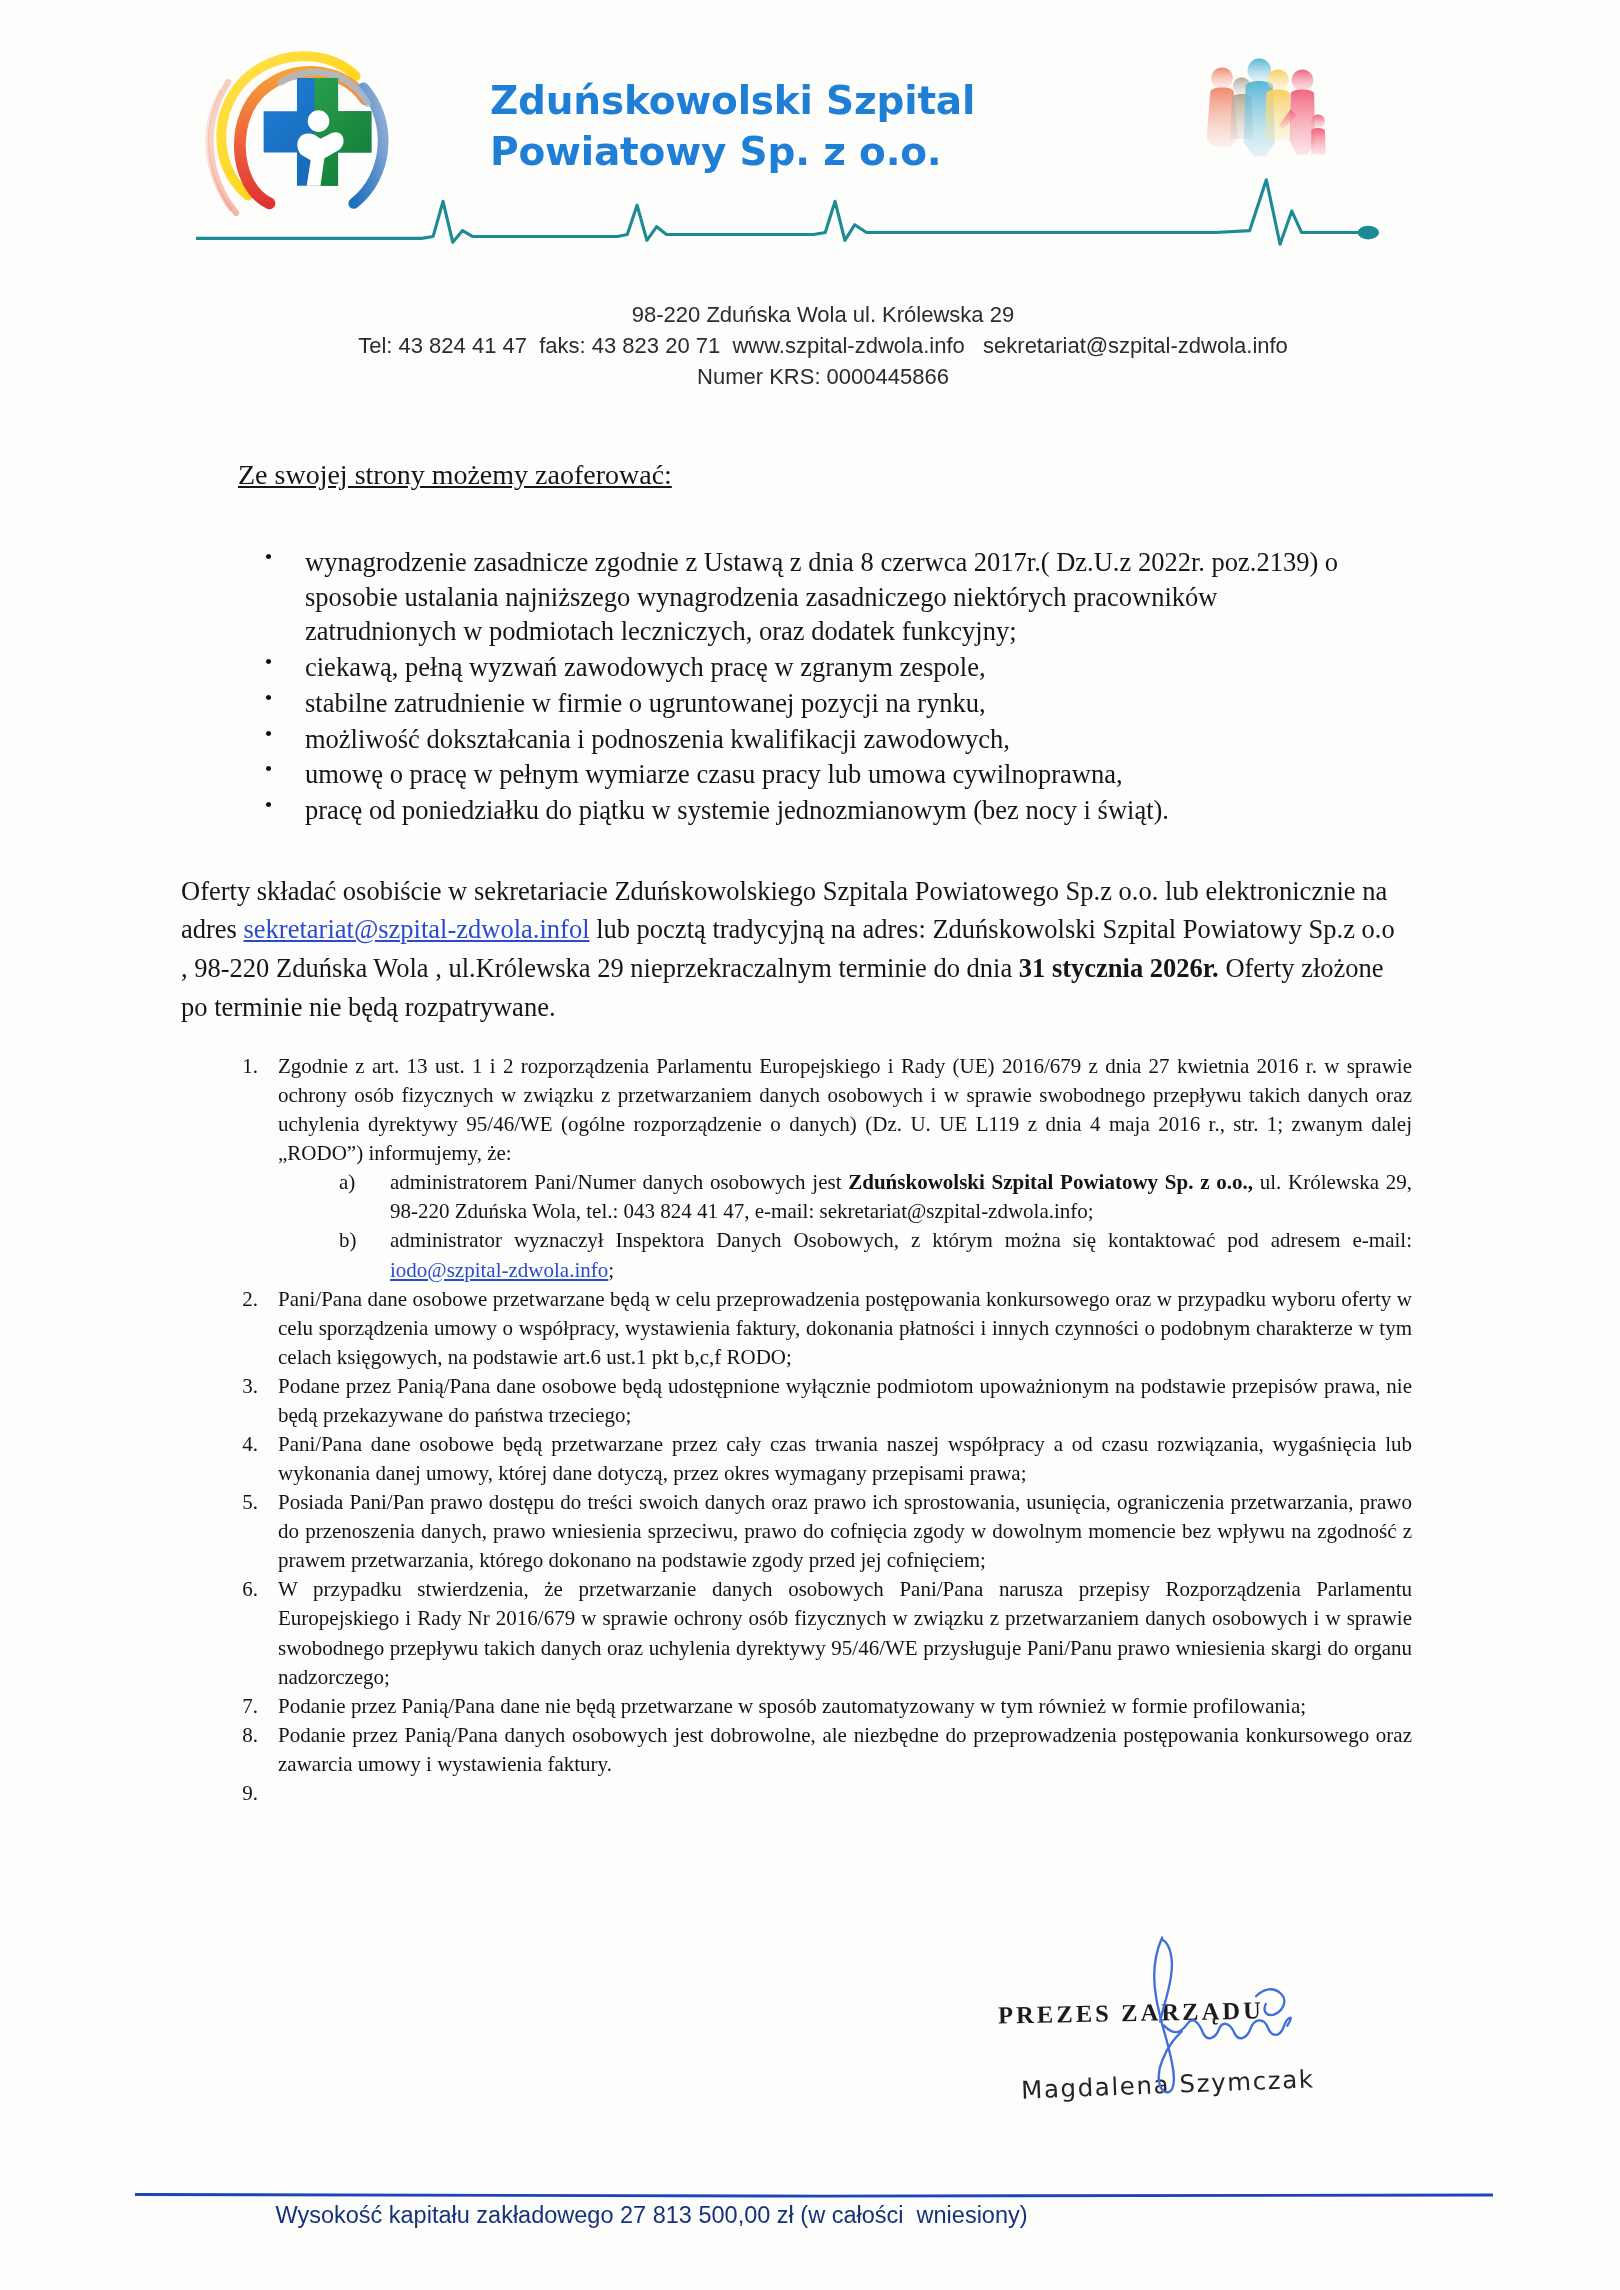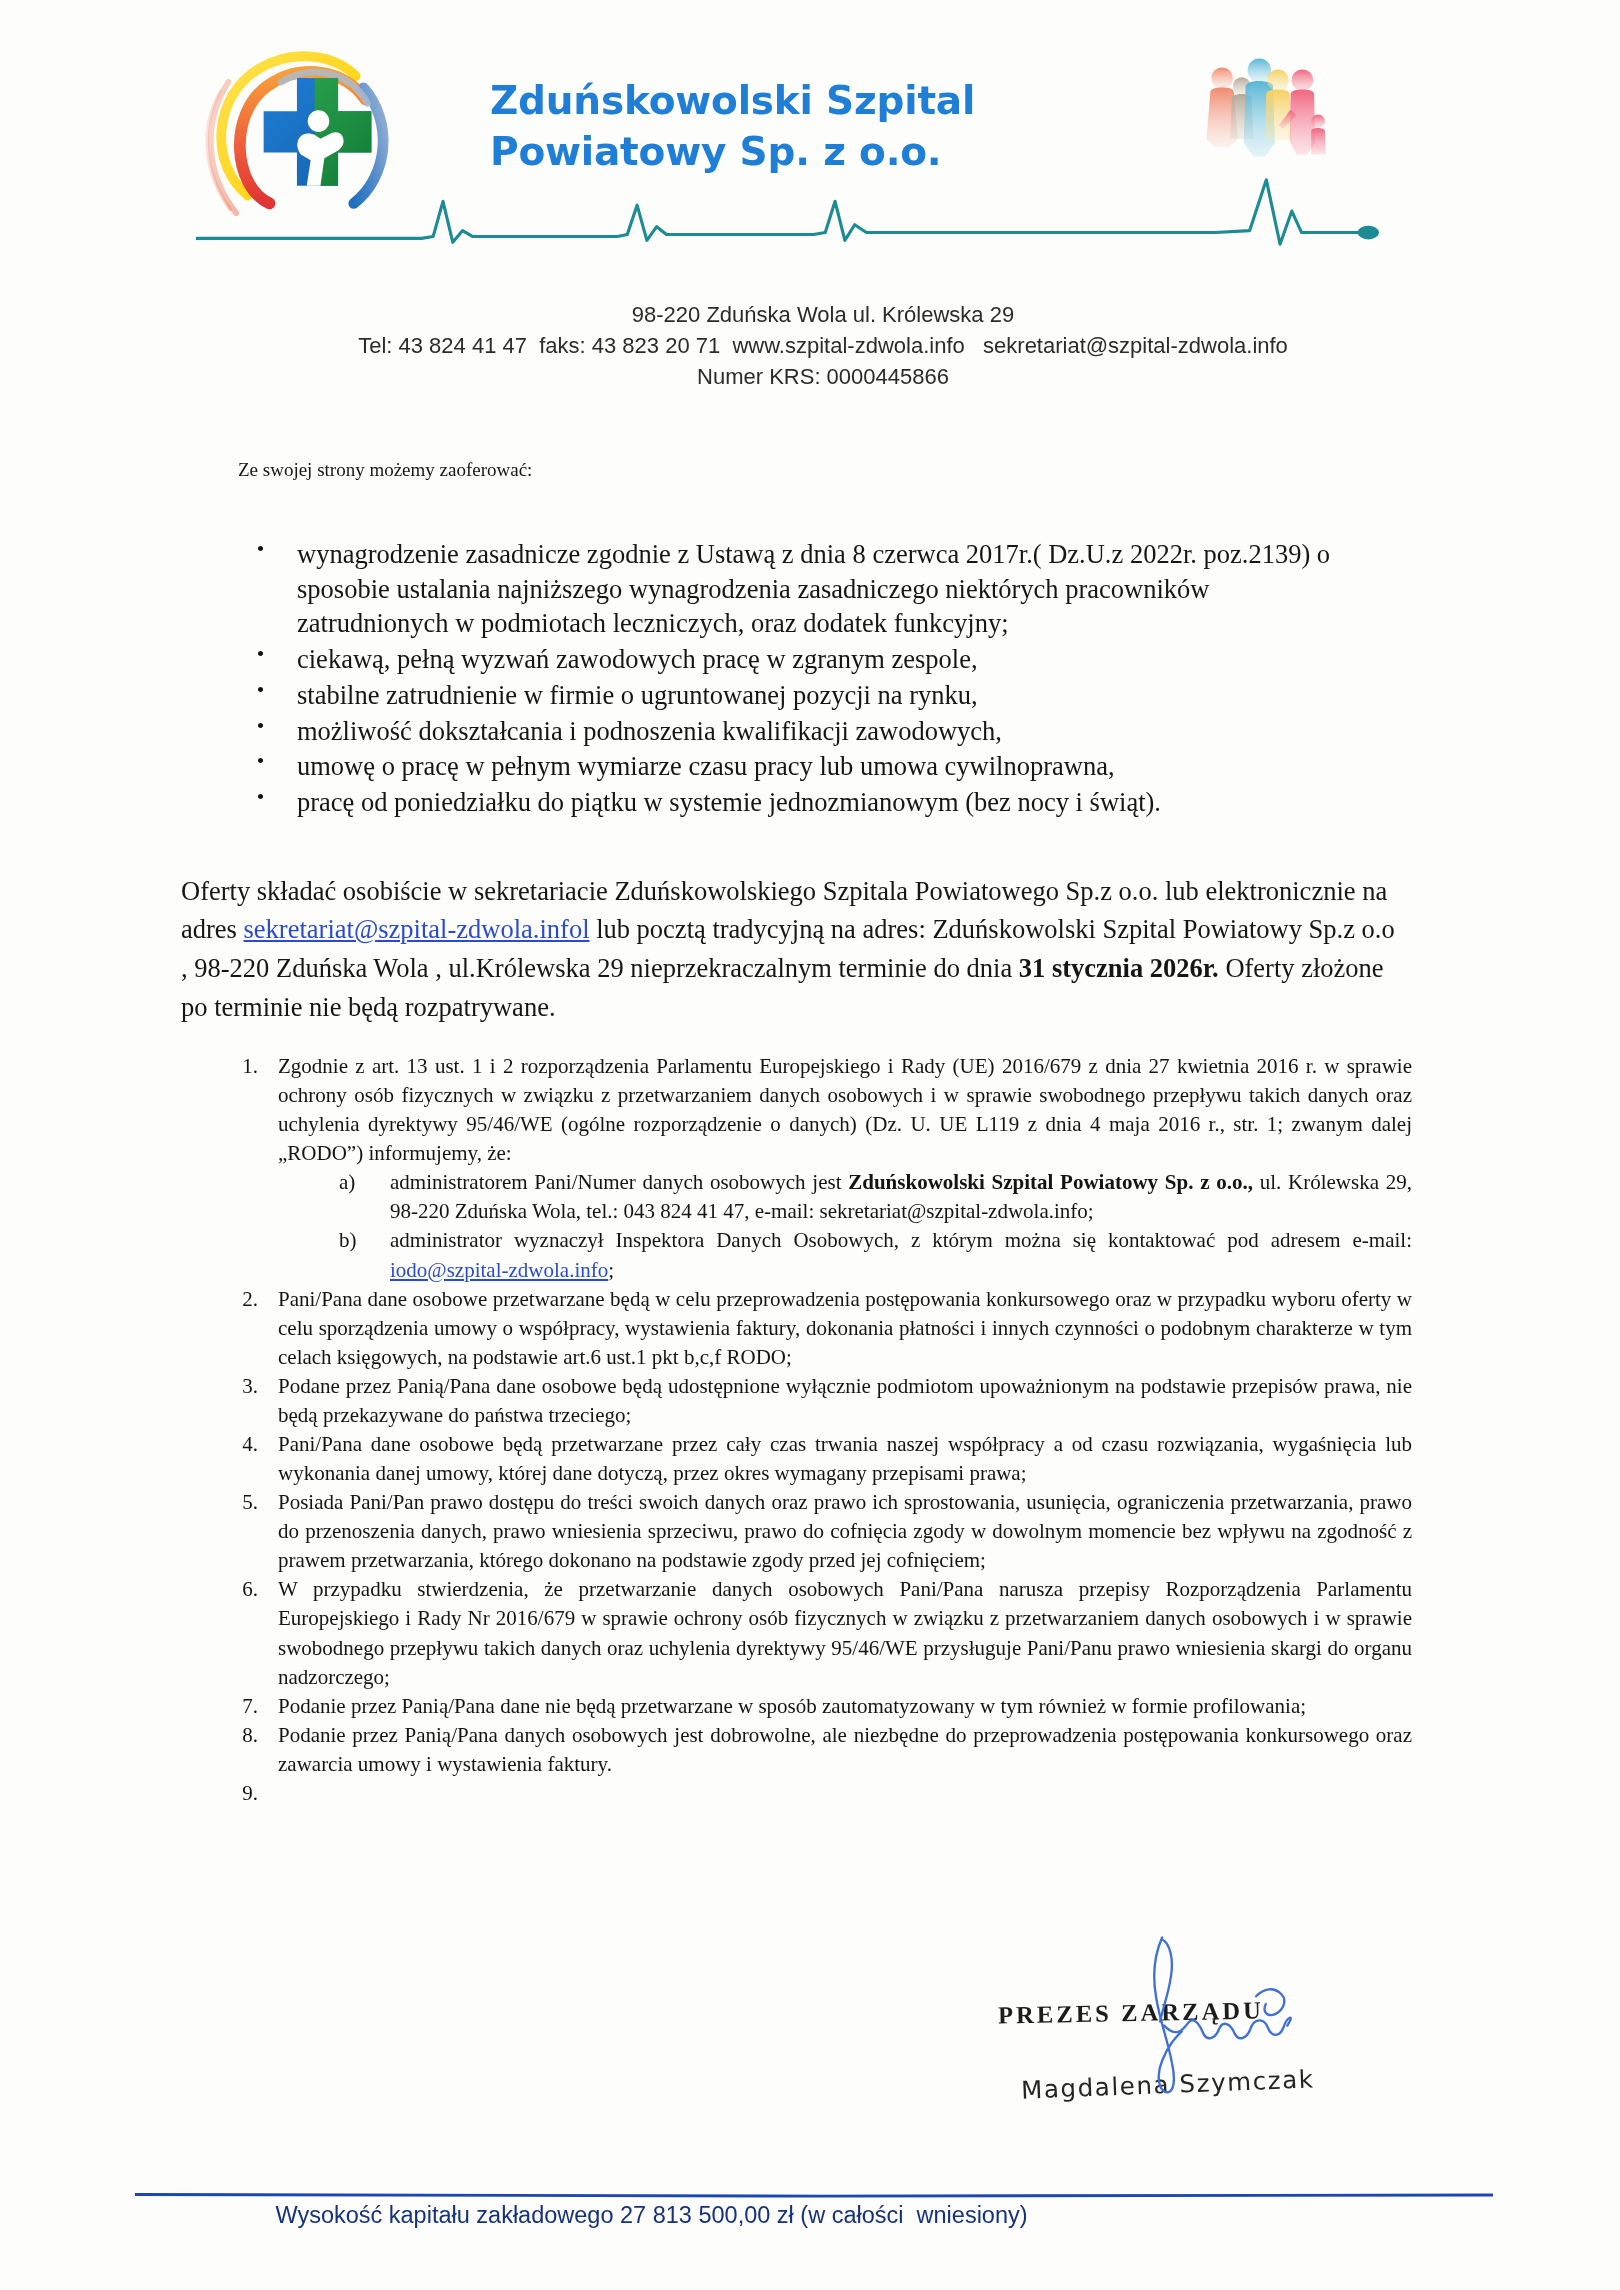--- a/index.html
+++ b/index.html
@@ -75,30 +75,31 @@
     line-height: 1.42;
     color: #2b2b2b;
   }
   .contact div { white-space: pre; padding-left: 26px; }
 
   
   .intro-line {
     position: absolute;
     left: 238px;
     top: 459px;
-    font-size: 19px;
+    font-size: 28px;
     color: #161616;
+    text-decoration: underline;
   }
 
   .offer-list {
     position: absolute;
     left: 238px;
     top: 529px;
     width: 1108px;
-    margin: 8px;
+    margin: 16px;
     padding: 0;
     list-style: none;
     font-size: 26.5px;
     line-height: 1.31;
     color: #161616;
   }
   .offer-list li {
     position: relative;
     padding-left: 51px;
     margin-bottom: 1px;

